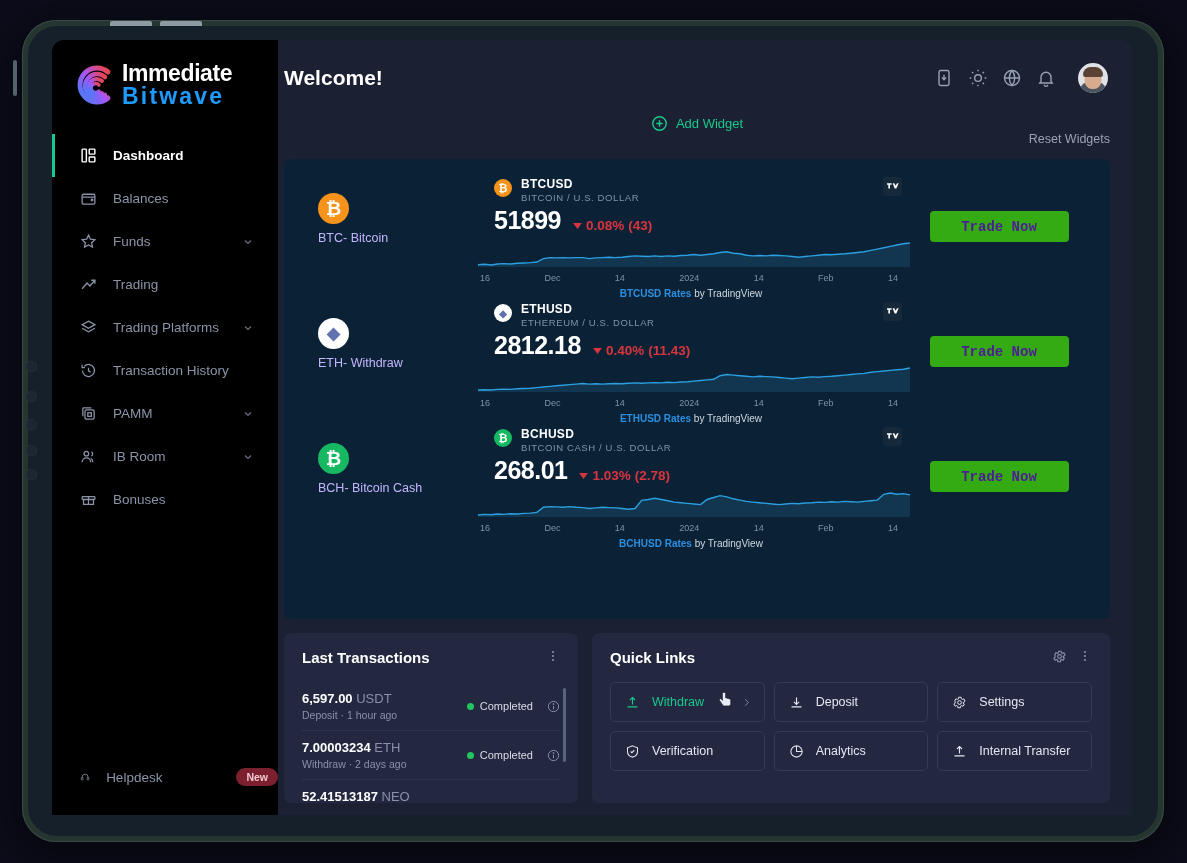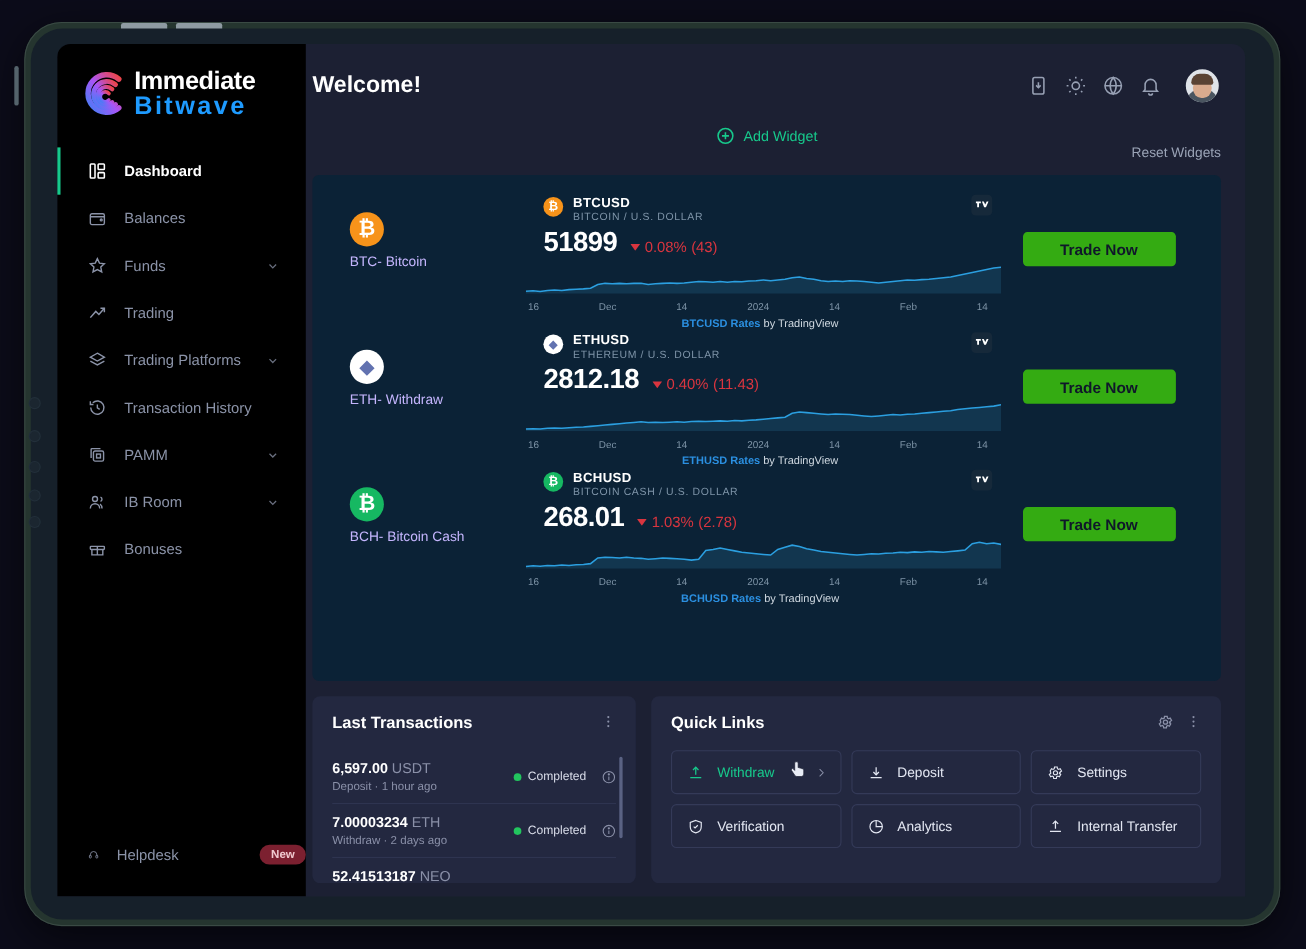--- a/index.html
+++ b/index.html
@@ -150,34 +150,34 @@
   }
   .tv-sym { font-size: 12px; font-weight: 700; color: #fff; letter-spacing: .3px; }
   .tv-desc { font-size: 9.5px; color: #7e94a8; letter-spacing: .6px; margin-top: 1px; }
   .tv-logo {
     position: absolute; right: 8px; top: 0;
     width: 19px; height: 19px; border-radius: 4px; background: #16293a;
     display: flex; align-items: center; justify-content: center;
   }
   .tv-price-row { display: flex; align-items: baseline; gap: 12px; padding-left: 22px; margin-top: 3px; }
   .tv-price { font-size: 25px; font-weight: 700; color: #fff; letter-spacing: -.5px; }
-  .tv-chg { font-size: 13.5px; font-weight: 400; color: #d9353f; display: flex; align-items: center; gap: 4px; }
+  .tv-chg { font-size: 13.5px; font-weight: 700; color: #d9353f; display: flex; align-items: center; gap: 4px; }
   .tv-spark { margin-top: 6px; padding-left: 6px; }
   .tv-axis {
     display: flex; justify-content: space-between;
     font-size: 9px; color: #7d93a6; padding: 2px 12px 0 8px;
   }
   .tv-credit { text-align: center; font-size: 10px; color: #cfd8e0; margin-top: 5px; }
   .tv-credit b { color: #2b8fe0; font-weight: 700; }
 
   .trade-col { width: 178px; flex-shrink: 0; padding-top: 34px; display: flex; justify-content: center; }
   .trade-btn {
-    width: 139px; height: 31px; background: #34ab12; color: #0f172a;
+    width: 139px; height: 31px; background: #34ab12; color: #4c1d95;
     border: none; border-radius: 4px; font-size: 14px; font-weight: 600;
-    font-family: Liberation Sans, sans-serif; cursor: pointer;
+    font-family: Liberation Mono, monospace; cursor: pointer;
   }
 
   
   .panels { display: flex; gap: 14px; margin-top: 14px; }
   .panel { background: #232840; border-radius: 7px; padding: 16px 18px 0 18px; position: relative; }
   .panel.tx { width: 294px; height: 170px; overflow: hidden; }
   .panel.ql { flex: 1; height: 170px; overflow: hidden; }
   .panel-head { display: flex; align-items: flex-start; margin-bottom: 16px; }
   .panel-title { font-size: 15px; font-weight: 700; color: #fff; flex: 1; }
   .dots-v { width: 14px; height: 14px; cursor: pointer; }

